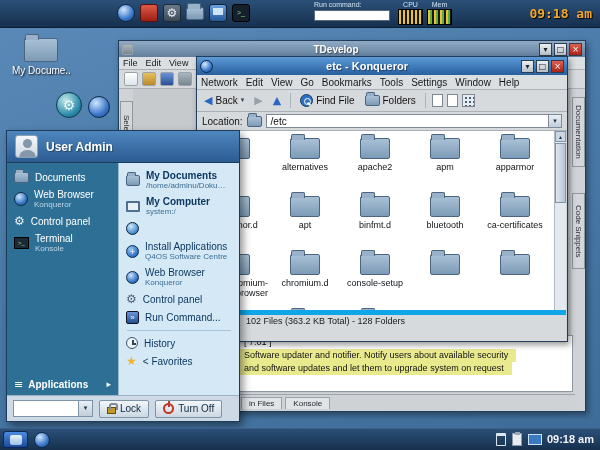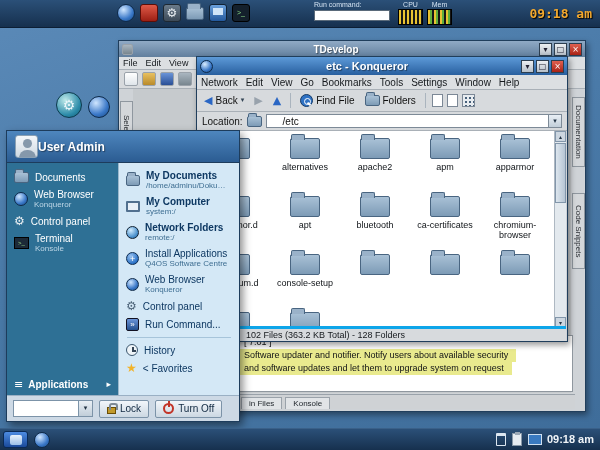--- a/index.html
+++ b/index.html
@@ -106,38 +106,38 @@
 
   
   #konq{left:196px;top:56px;width:372px;height:286px;z-index:3}
   #konq .titlebar{height:18px}
   #konq .title{font-size:11px}
   #konq .menubar{height:15px;font-size:10px}
   #konq .toolbar{height:22px;gap:4px;padding:0 4px;font-size:10px}
   .konq-ico{width:13px;height:13px;border-radius:50%;background:radial-gradient(circle at 35% 30%,#d8ecff,#3a78c8 60%,#16477f);border:1px solid #0e2a4a;flex:0 0 auto}
   .locbar{height:19px;display:flex;align-items:center;gap:4px;background:#d7dadd;border-bottom:1px solid #a9b0b7;padding:0 5px;font-size:10px}
   .locfield{flex:1;height:14px;background:#fff;border:1px solid #7d8a97;display:flex;align-items:center;overflow:hidden}
-  .locfield .val{padding-left:16px}
+  .locfield .val{padding-left:4px}
   .locfield .drop{margin-left:auto;width:13px;height:100%;background:linear-gradient(#e9eff5,#c1ced9);
     border-left:1px solid #7d8a97;font-size:7px;line-height:13px;text-align:center;color:#234}
   .kview{position:absolute;left:1px;right:1px;top:74px;bottom:13px;background:#fff;overflow:hidden}
   .kgrid{position:absolute;left:2px;top:4px;display:grid;grid-template-columns:repeat(5,70px);grid-auto-rows:58px;justify-items:center}
   .fcell{display:flex;flex-direction:column;align-items:center;padding-top:3px}
-  .flabel{margin-top:4px;font-size:9px;line-height:1.1;text-align:center;max-width:66px;color:#101418;word-break:break-word}
+  .flabel{margin-top:4px;font-size:9px;line-height:1.1;text-align:right;max-width:66px;color:#101418;word-break:break-word}
   .kscroll{position:absolute;right:0;top:0;bottom:0;width:12px;background:#e3e9ee;border-left:1px solid #aeb8c2}
   .ksb-btn{position:absolute;left:0;width:11px;height:11px;background:#ccd6e0;border:1px solid #8296aa;
     font-size:6px;text-align:center;line-height:9px;color:#234}
   .kthumb{position:absolute;left:0;top:12px;width:11px;height:60px;background:linear-gradient(90deg,#dde6ee,#b6c5d4);border:1px solid #8296aa}
-  .statusbar{position:absolute;left:1px;right:1px;bottom:0;height:15px;background:#d7dadd;border-top:3px solid #0ea5e9;
+  .statusbar{position:absolute;left:1px;right:1px;bottom:0;height:31px;background:#d7dadd;border-top:5px solid #0ea5e9;
     font-size:9px;line-height:12px;color:#15191d;padding-left:48px;white-space:nowrap;overflow:hidden}
 
   
   #start-menu{position:absolute;left:6px;top:130px;width:234px;height:292px;border:1px solid #1d3c5c;
     box-shadow:3px 4px 8px rgba(0,0,0,.45);display:flex;flex-direction:column;background:#cfe0ee;z-index:30}
-  .sm-header{height:32px;background:linear-gradient(#4e86be,#2b5c92);display:flex;align-items:center;
+  .sm-header{height:32px;background:linear-gradient(#4e86be,#2b5c92);display:flex;align-items:center;gap:8px;
     padding:0 8px;border-bottom:1px solid #1d3c5c;flex:0 0 auto}
   .avatar{width:23px;height:23px;background:linear-gradient(#f4f7fa,#cfd9e2);border:1px solid #8aa0b4;border-radius:3px;
     position:relative;overflow:hidden;flex:0 0 auto}
   .avatar::before{content:"";position:absolute;left:7px;top:3px;width:9px;height:9px;border-radius:50%;background:#8598ab}
   .avatar::after{content:"";position:absolute;left:3px;top:14px;width:17px;height:10px;border-radius:8px 8px 0 0;background:#8598ab}
   .sm-user{color:#fff;font-weight:bold;font-size:12px;text-shadow:1px 1px 1px rgba(0,0,0,.4)}
   .sm-cols{flex:1;display:flex;min-height:0}
   .sm-left{width:112px;background:#2e7095;display:flex;flex-direction:column;padding-top:6px}
   .sm-right{width:122px;background:#d4e8f6;border-left:1px solid #9cb8cc;display:flex;flex-direction:column;
     padding-top:4px;overflow:hidden}
@@ -175,20 +175,24 @@
   .lock-ico{position:relative;width:9px;height:7px;background:#c29a2a;border:1px solid #6b4e06;margin-top:4px;flex:0 0 auto}
   .lock-ico::before{content:"";position:absolute;top:-5px;left:1px;width:5px;height:5px;border:2px solid #7e8a96;border-bottom:0;border-radius:3px 3px 0 0}
   .power-ico{width:11px;height:11px;border-radius:50%;border:2px solid #c23428;position:relative;flex:0 0 auto}
   .power-ico::before{content:"";position:absolute;left:50%;top:-4px;width:2px;height:6px;background:#c23428;transform:translateX(-50%)}
 </style>
 </head>
 <body>
 
 <div id="screen">
 
+  <div class="desk-icon" style="left:12px;top:38px">
+    <div class="folder big"></div>
+    <div class="desk-label">My Docume..</div>
+  </div>
   <div class="desk-icon" style="left:56px;top:92px">
     <div class="gearball glyph">⚙</div>
   </div>
   <div class="desk-icon" style="left:88px;top:96px">
     <div class="globe" style="width:22px;height:22px"></div>
   </div>
 
   <div class="window" id="tdev">
     <div class="titlebar inactive">
       <div class="td-tool t-gear" style="width:11px;height:11px"></div>
@@ -305,20 +309,24 @@
         <div class="fcell">
             <div class="folder"></div>
             <div class="flabel">apparmor.d</div>
           </div>
         <div class="fcell">
             <div class="folder"></div>
             <div class="flabel">apt</div>
           </div>
         <div class="fcell">
             <div class="folder"></div>
+            <div class="flabel">binfmt.d</div>
+          </div>
+        <div class="fcell">
+            <div class="folder"></div>
             <div class="flabel">bluetooth</div>
           </div>
         <div class="fcell">
             <div class="folder"></div>
             <div class="flabel">ca-certificates</div>
           </div>
         <div class="fcell">
             <div class="folder"></div>
             <div class="flabel">chromium-browser</div>
           </div>
@@ -393,21 +401,20 @@
         <div class="sm-item">
           <span class="folder sm"></span>
           <span class="txt"><span class="label b">My Documents</span><div class="sub">/home/adminu/Dokument...</div></span>
         </div>
         <div class="sm-item">
           <span class="comp-ico"></span>
           <span class="txt"><span class="label b">My Computer</span><div class="sub">system:/</div></span>
         </div>
         <div class="sm-item">
           <span class="net-ico"></span>
-          <span class="txt"><span class="label b">Network Folders</span><div class="sub">remote:/</div></span>
         </div>
         <div class="sm-item">
           <span class="sw-ico">+</span>
           <span class="txt"><span class="label">Install Applications</span><div class="sub">Q4OS Software Centre</div></span>
         </div>
         <div class="sm-item">
           <span class="globe sm" style="width:13px;height:13px"></span>
           <span class="txt"><span class="label">Web Browser</span><div class="sub">Konqueror</div></span>
         </div>
         <div class="sm-item">

